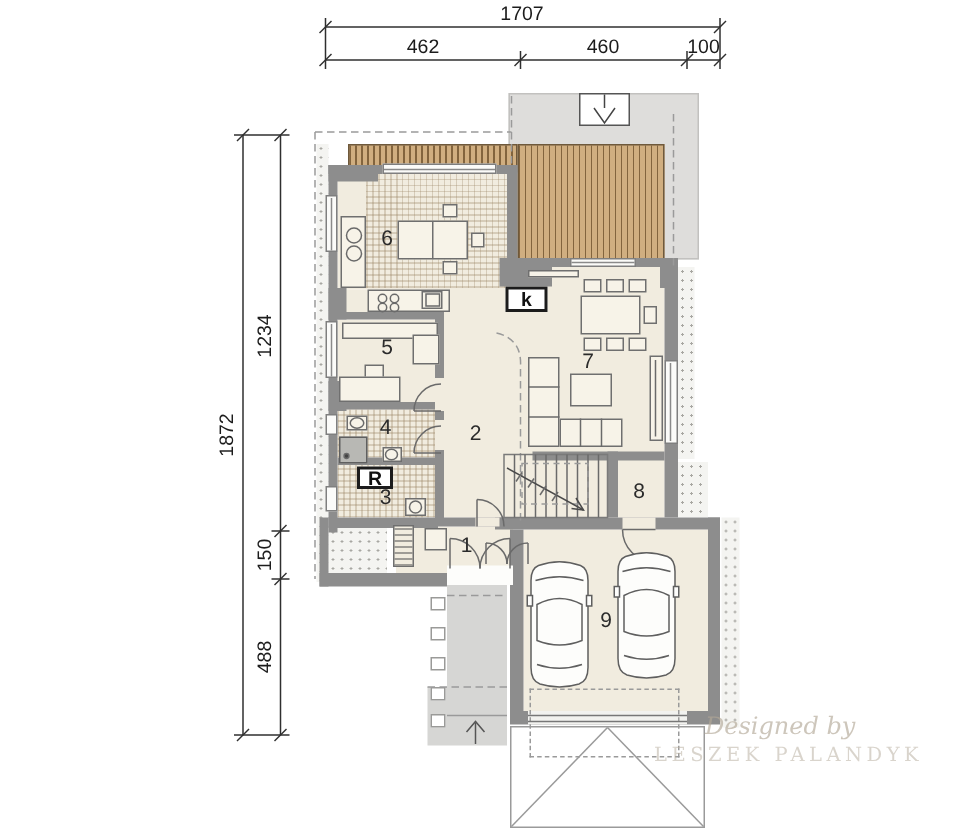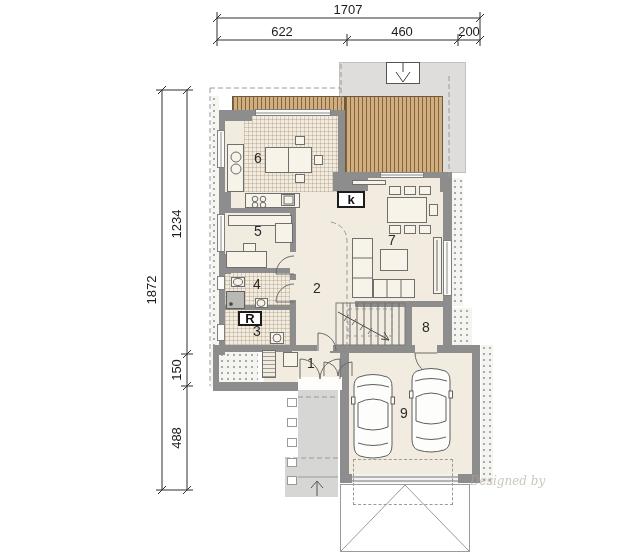--- a/index.html
+++ b/index.html
@@ -27,21 +27,21 @@
        white-space:nowrap;z-index:40;}
   .dimv{position:absolute;font-size:13px;color:#1c1c1c;
        transform:translate(-50%,-50%) rotate(-90deg);white-space:nowrap;z-index:40;}
   .marker{position:absolute;background:#fff;border:2px solid #1c1c1c;box-sizing:border-box;
        display:flex;align-items:center;justify-content:center;
        font-size:13px;font-weight:600;color:#111;z-index:30;}
   .hatch{position:absolute;background-color:#f1ecdf;border:1px solid #6f6f6f;box-sizing:border-box;
        background-image:repeating-linear-gradient(0deg, rgba(90,90,90,.55) 0 1px, transparent 1px 4px);}
   .sq{position:absolute;background:#fff;border:1px solid #9a9a98;box-sizing:border-box;}
   svg.overlay{position:absolute;left:0;top:0;z-index:20;}
-  .wm1{position:absolute;font-family:"DejaVu Serif",serif;font-style:italic;font-size:12px;
+  .wm1{position:absolute;font-family:"DejaVu Serif",serif;font-style:italic;font-size:16px;
        color:rgba(178,168,150,.65);z-index:50;}
   .wm2{position:absolute;font-family:"DejaVu Serif",serif;font-size:13px;letter-spacing:3px;
        color:rgba(185,177,162,.55);z-index:50;}
   .z1{z-index:1}.z2{z-index:2}.z3{z-index:3}.z4{z-index:4}.z5{z-index:5}
   .z6{z-index:6}.z8{z-index:8}.z10{z-index:10}.z12{z-index:12}
 </style>
 </head>
 <body>
 
 <div id="scene">
@@ -298,33 +298,34 @@
       <path d="M5,6 Q19,1 33,6 Q38,8 38,16 L38,74 Q38,83 32,85 Q19,89 6,85 Q0,83 0,74 L0,16 Q0,8 5,6 Z"></path>
       <path d="M3,16 Q19,11 35,16" fill="none"></path>
       <path d="M4,32 Q19,24 34,32 L34,56 Q19,62 4,56 Z" fill="none"></path>
       <path d="M4,72 Q19,77 34,72" fill="none"></path>
       <rect x="-2.5" y="26" width="3.5" height="7"></rect>
         <rect x="37" y="26" width="3.5" height="7"></rect>
     </g>
   </svg>
 
   <div class="dim" style="left:348px;top:9px">1707</div>
-  <div class="dim" style="left:282px;top:31px">622</div>
+  <div class="dim" style="left:282px;top:31px">462</div>
   <div class="dim" style="left:402px;top:31px">460</div>
-  <div class="dim" style="left:469px;top:31px">200</div>
+  <div class="dim" style="left:469px;top:31px">100</div>
   <div class="dimv" style="left:151px;top:290px">1872</div>
   <div class="dimv" style="left:176px;top:224px">1234</div>
   <div class="dimv" style="left:176px;top:370px">150</div>
   <div class="dimv" style="left:176px;top:438px">488</div>
 
   <div class="lbl" style="left:311px;top:363px">1</div>
   <div class="lbl" style="left:317px;top:288px">2</div>
   <div class="lbl" style="left:257px;top:331px">3</div>
   <div class="lbl" style="left:257px;top:284px">4</div>
   <div class="lbl" style="left:258px;top:231px">5</div>
   <div class="lbl" style="left:258px;top:158px">6</div>
   <div class="lbl" style="left:392px;top:240px">7</div>
   <div class="lbl" style="left:426px;top:327px">8</div>
   <div class="lbl" style="left:404px;top:413px">9</div>
 
   <div class="wm1" style="left:470px;top:474px">Designed by</div>
+  <div class="wm2" style="left:436px;top:496px">LESZEK PALANDYK</div>
 
 </div>
 
 </body></html>

